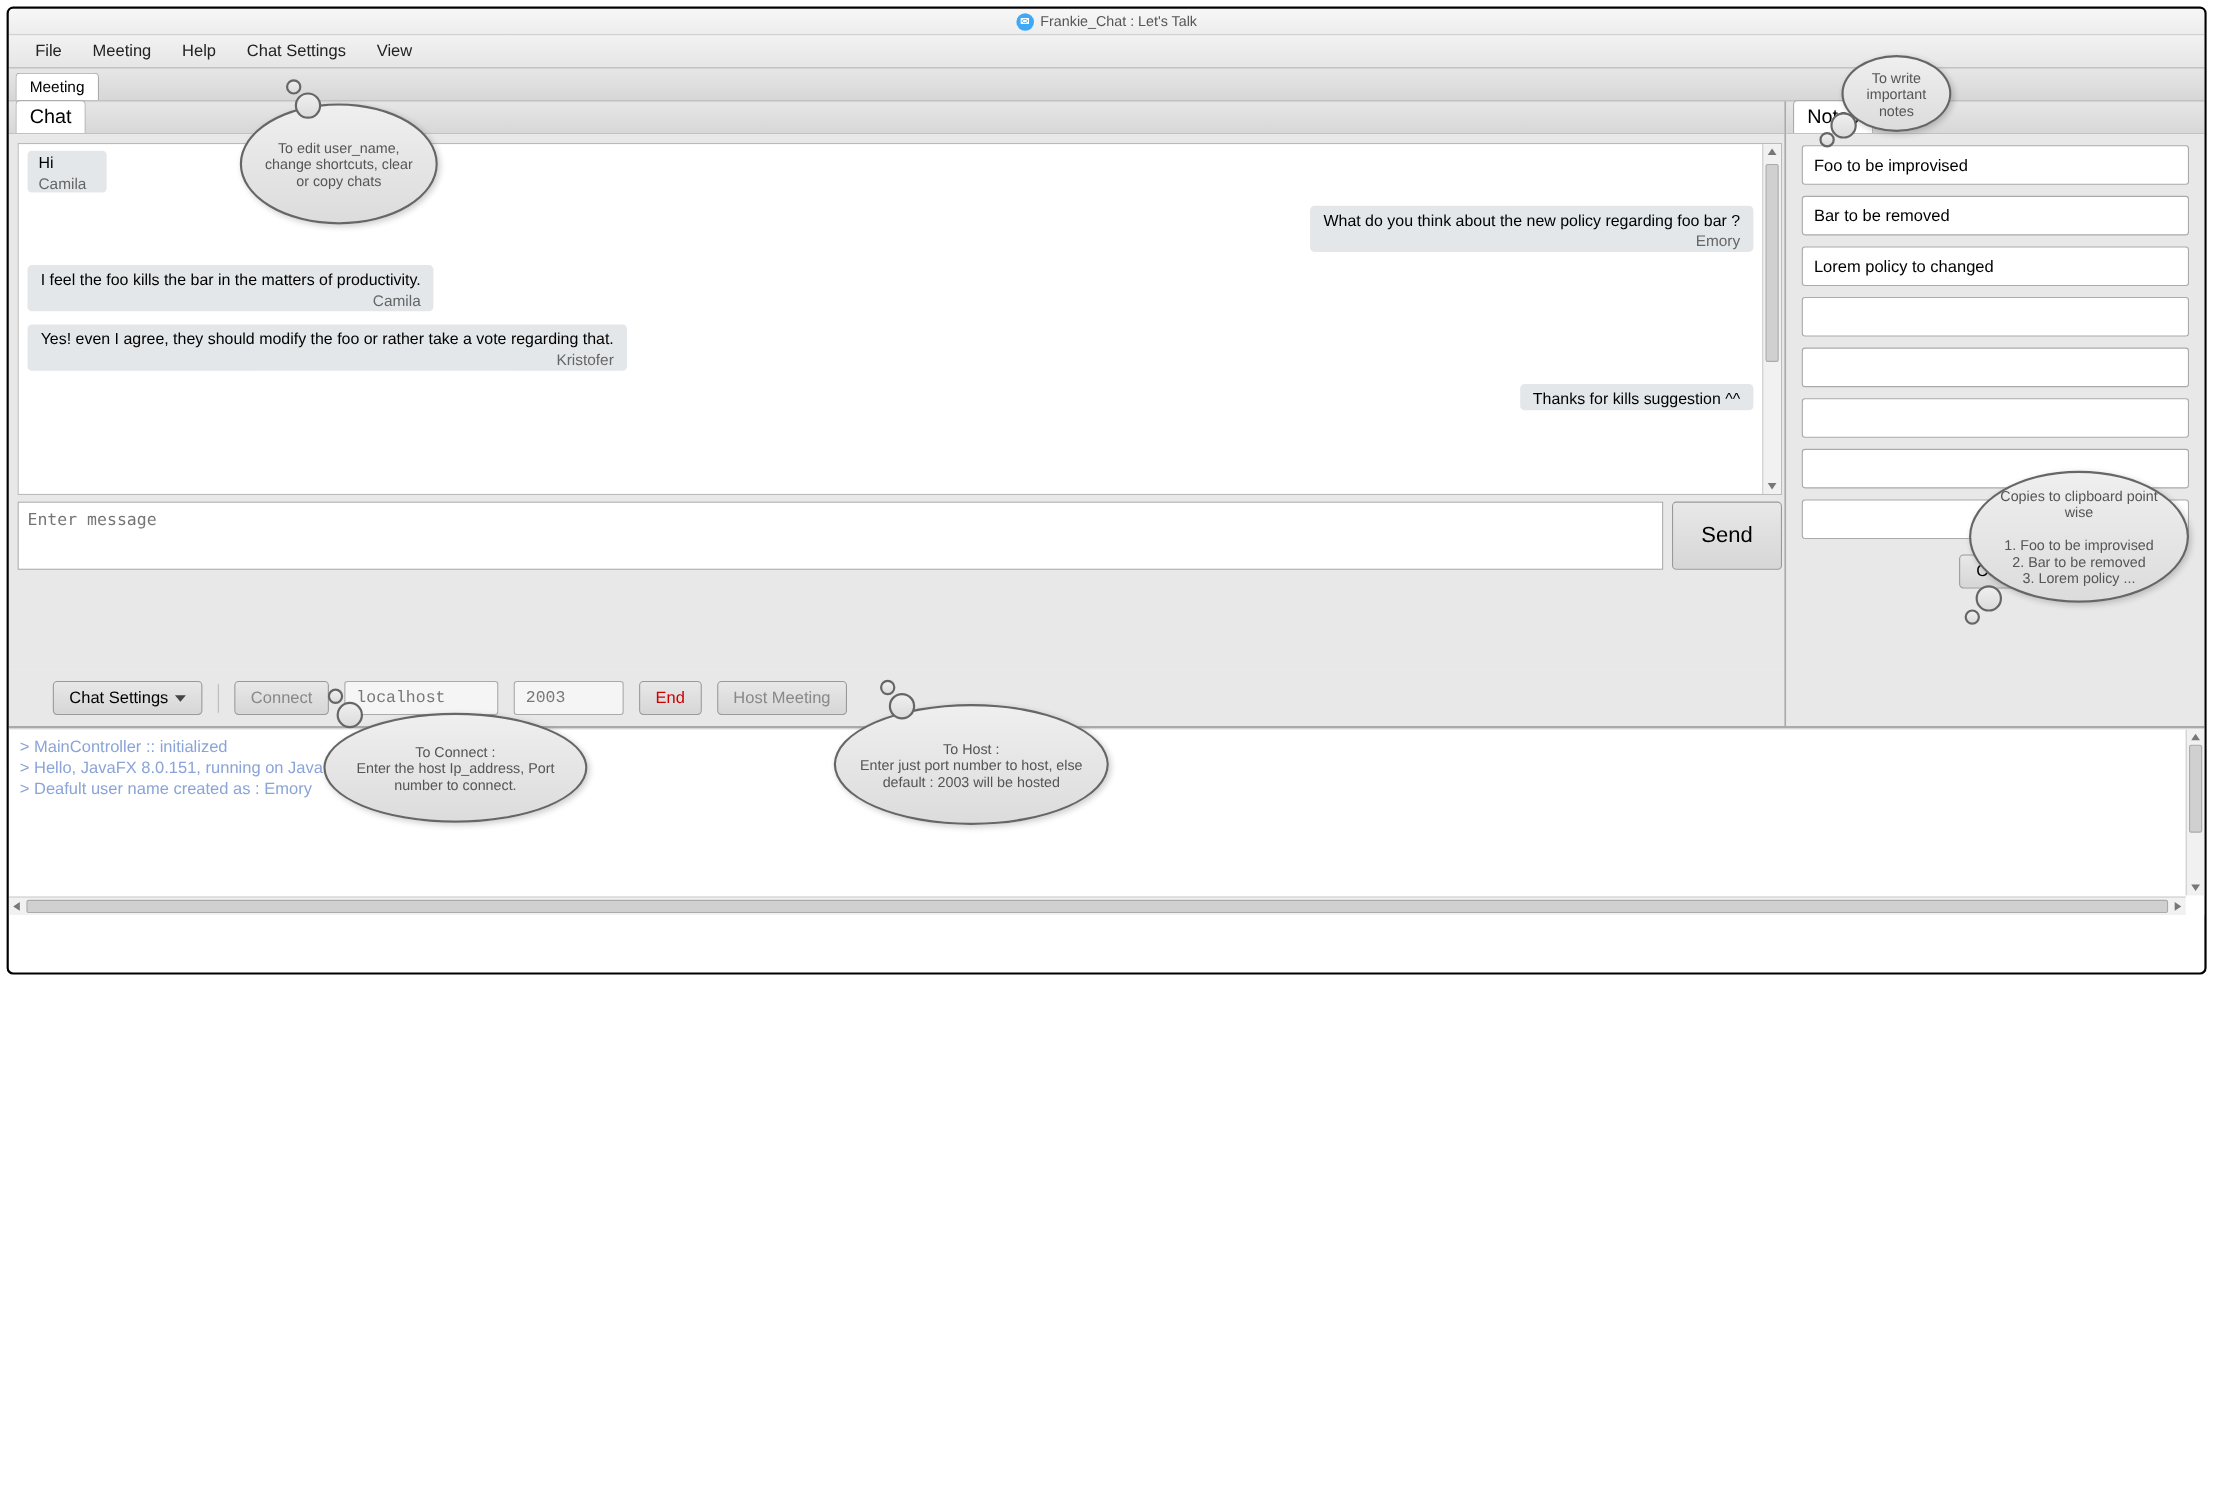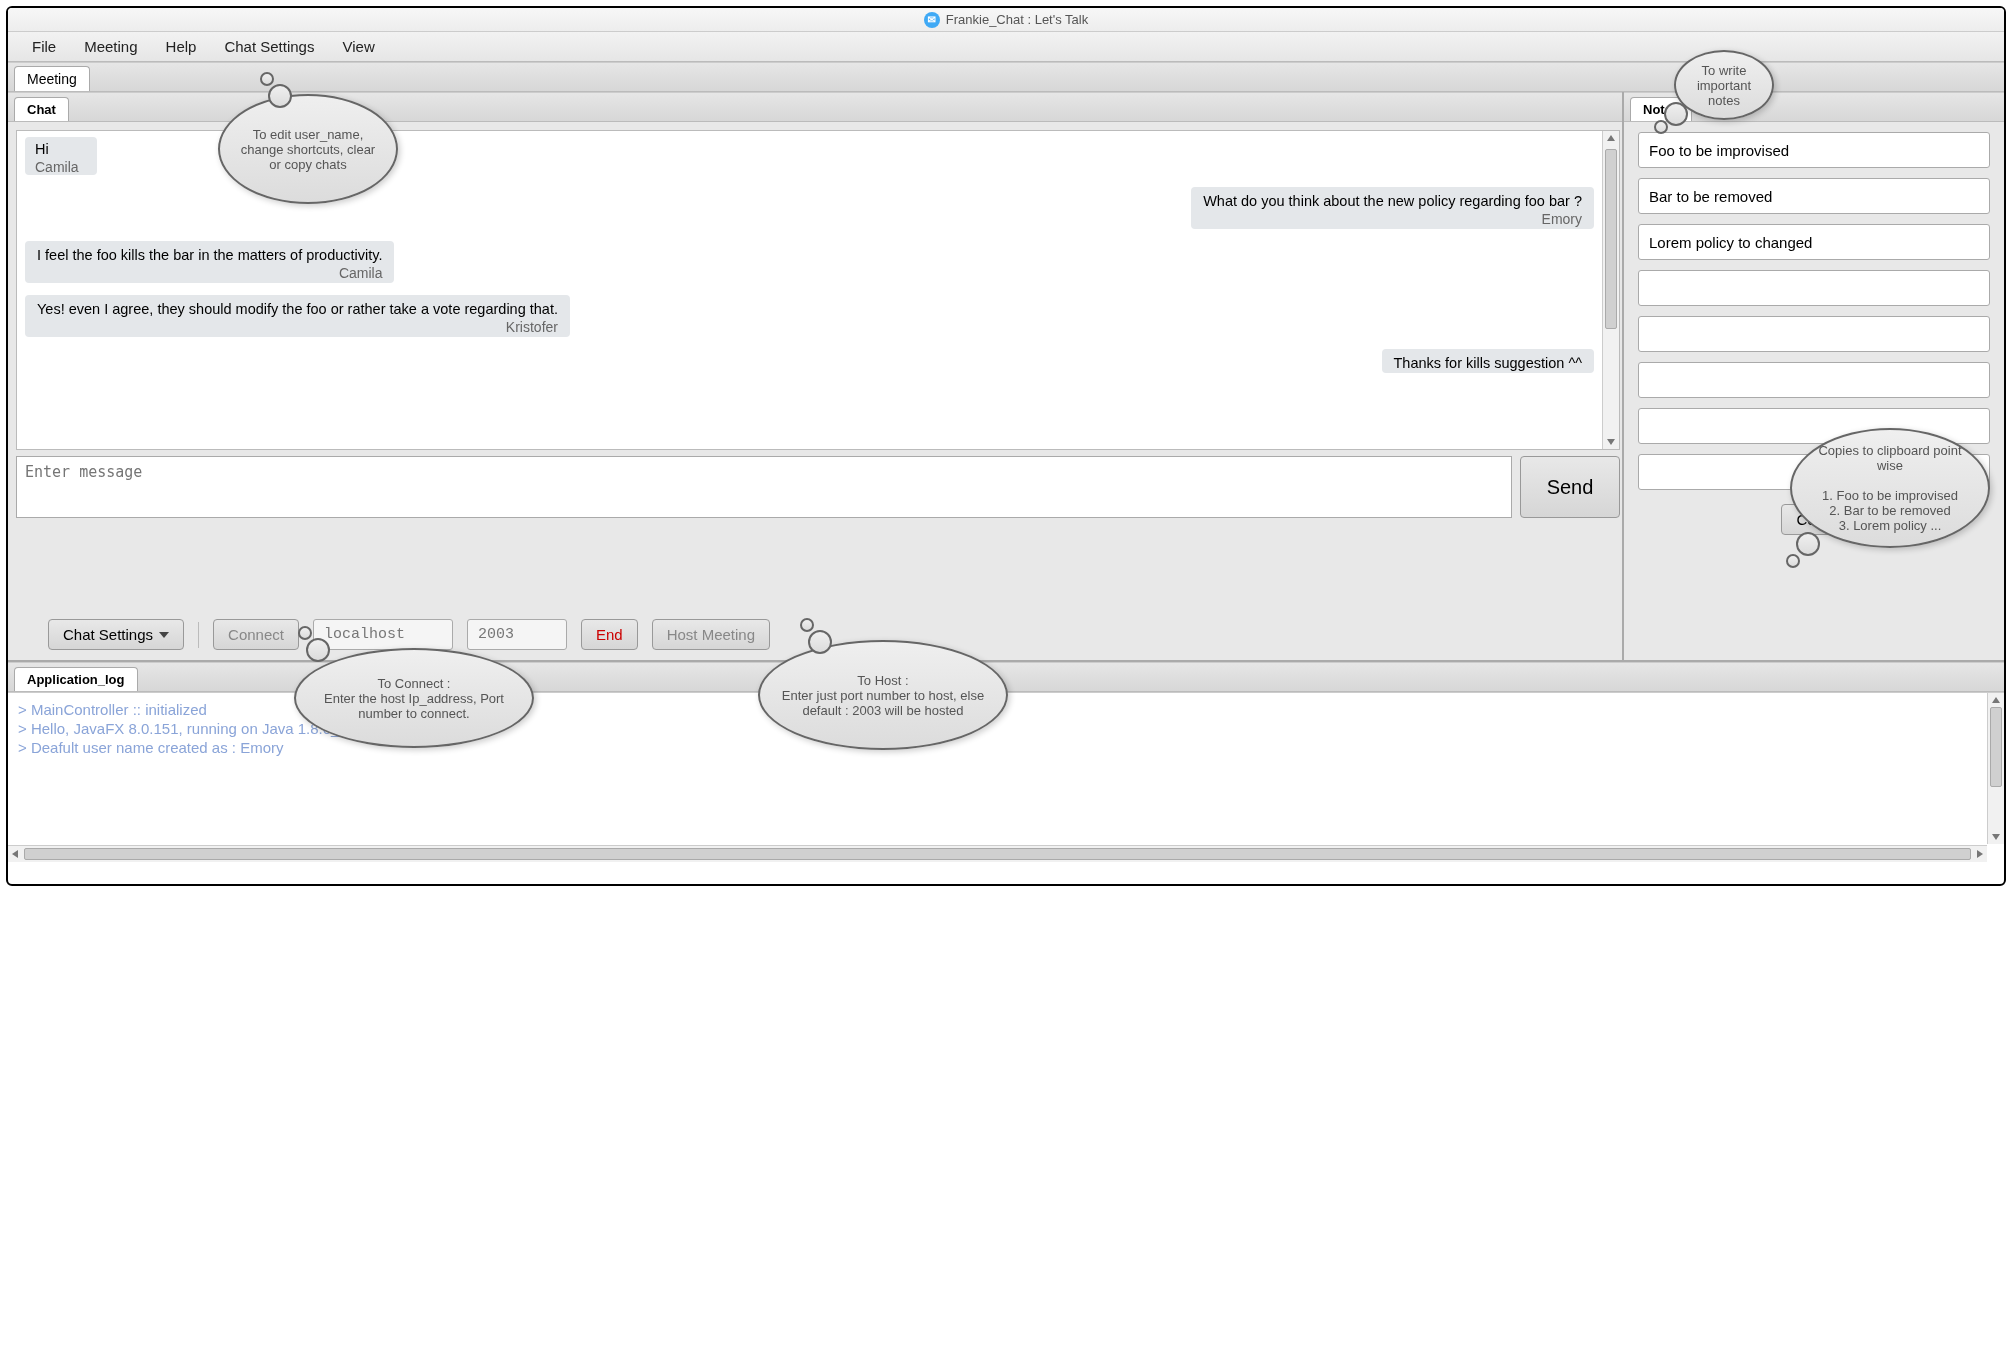--- a/index.html
+++ b/index.html
@@ -69,21 +69,21 @@
   .tab {
     background: #fff;
     border: 1px solid #aaa;
     border-bottom: none;
     border-radius: 4px 4px 0 0;
     padding: 4px 12px;
     font-size: 14px;
     margin-top: 4px;
     cursor: default;
   }
-  .tab.minor { font-size: 13px; font-weight: bold; }
+  .tab.minor { font-size: 18px; }
   
   .main-row {
     display: flex;
     height: 570px;
     border-bottom: 2px solid #aaa;
   }
   .chat-panel {
     flex: 1;
     display: flex;
     flex-direction: column;
@@ -415,23 +415,20 @@
         <input class="note-input" value="" style="">
         <input class="note-input" value="" style="">
         <div class="copy-row">
           <button class="btn">Copy</button>
         </div>
       </div>
     </div>
   </div>
 
   <div class="log-section">
-    <div class="tabstrip">
-      <div class="tab minor">Application_log</div>
-    </div>
     <div class="log-body">
       <div class="line">&gt; MainController :: initialized</div>
       <div class="line">&gt; Hello, JavaFX 8.0.151, running on Java 1.8.0_</div>
       <div class="line">&gt; Deafult user name created as : Emory</div>
       <div class="scrollbar-v log">
           <div class="thumb"></div>
         </div>
       <div class="scrollbar-h">
           <div class="thumb"></div>
         </div>

